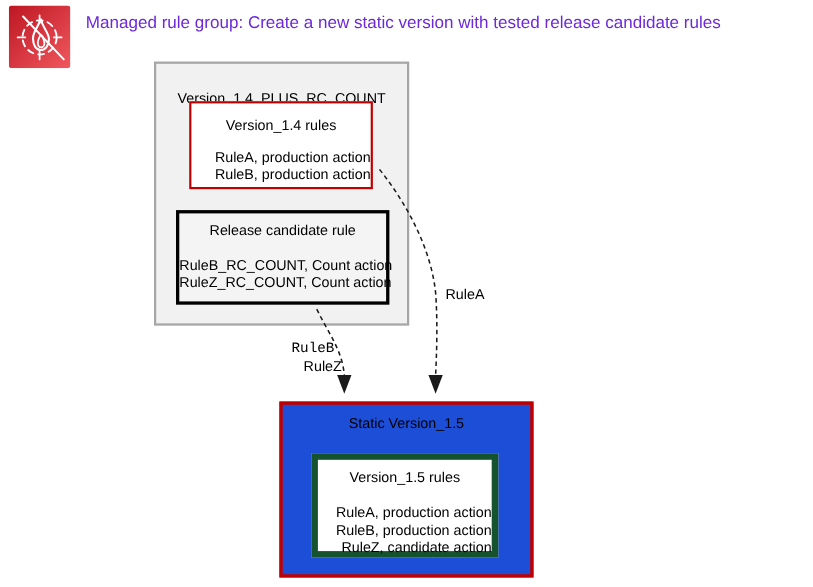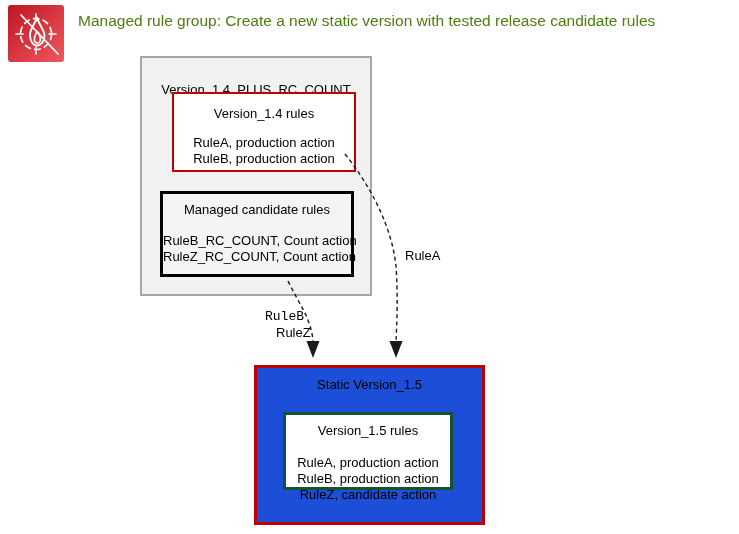--- a/index.html
+++ b/index.html
@@ -24,50 +24,50 @@
     width: 56px;
     height: 57px;
   }
   .page-title {
     position: absolute;
     left: 78px;
     top: 11px;
     font-size: 15.5px;
     line-height: 20px;
     white-space: nowrap;
-    color: #4d7c0f;
+    color: #6d28d9;
   }
   .box-title {
     text-align: center;
     font-size: 13px;
     line-height: 16px;
     white-space: nowrap;
   }
   .rule-line {
-    text-align: center;
+    text-align: right;
     font-size: 13px;
     line-height: 16px;
     white-space: nowrap;
   }
   
   .gray-box {
     position: absolute;
     left: 140px;
     top: 56px;
     width: 232px;
     height: 240px;
     background: #f1f1f1;
     border: 2px solid #a6a6a6;
   }
   .gray-box > .box-title { padding-top: 24px; }
   .v14-box {
     position: absolute;
     left: 30px;
     top: 34px;
-    width: 184px;
+    width: 167px;
     height: 80px;
     background: #ffffff;
     border: 2px solid #c00000;
     padding-top: 12px;
   }
   .v14-box .rules { margin-top: 13px; }
   .rc-box {
     position: absolute;
     left: 18px;
     top: 133px;
@@ -87,41 +87,41 @@
     height: 160px;
     background: #1d4ed8;
     border: 3px solid #c00000;
     padding-top: 9px;
   }
   .v15-box {
     position: absolute;
     left: 26px;
     top: 44px;
     width: 170px;
-    height: 78px;
+    height: 95px;
     background: #ffffff;
-    border: 3px solid #14532d;
+    border: 6px solid #14532d;
     padding-top: 8px;
   }
   .v15-box .rules { margin-top: 16px; }
   
   .arrows-svg {
     position: absolute;
     left: 0; top: 0;
     width: 739px;
     height: 534px;
     pointer-events: none;
   }
   .arrow-label {
     position: absolute;
     font-size: 13px;
     line-height: 16px;
     white-space: nowrap;
   }
-  .label-rulea { left: 405px; top: 248px; }
+  .label-rulea { left: 405px; top: 260px; }
   .label-ruleb { left: 265px; top: 309px; font-family: Liberation Mono, monospace; }
   .label-rulez { left: 276px; top: 325px; }
 </style>
 </head>
 <body>
 
 <div class="stage">
 
   <div class="app-icon">
     <svg width="56" height="57" viewBox="0 0 56 57" xmlns="http://www.w3.org/2000/svg">
@@ -152,21 +152,21 @@
 
     <div class="v14-box">
       <div class="box-title">Version_1.4 rules</div>
       <div class="rules">
         <div class="rule-line">RuleA, production action</div>
         <div class="rule-line">RuleB, production action</div>
       </div>
     </div>
 
     <div class="rc-box">
-      <div class="box-title">Managed candidate rules</div>
+      <div class="box-title">Release candidate rule</div>
       <div class="rules">
         <div class="rule-line">RuleB_RC_COUNT, Count action</div>
         <div class="rule-line">RuleZ_RC_COUNT, Count action</div>
       </div>
     </div>
   </div>
 
   <svg class="arrows-svg" viewBox="0 0 739 534" xmlns="http://www.w3.org/2000/svg">
     <g stroke="#1a1a1a" fill="none" stroke-width="1.4" stroke-dasharray="4 3.2">
       <path d="M 345 154 C 372 188, 392 228, 396 266 C 398 294, 397 320, 396 341"></path>

